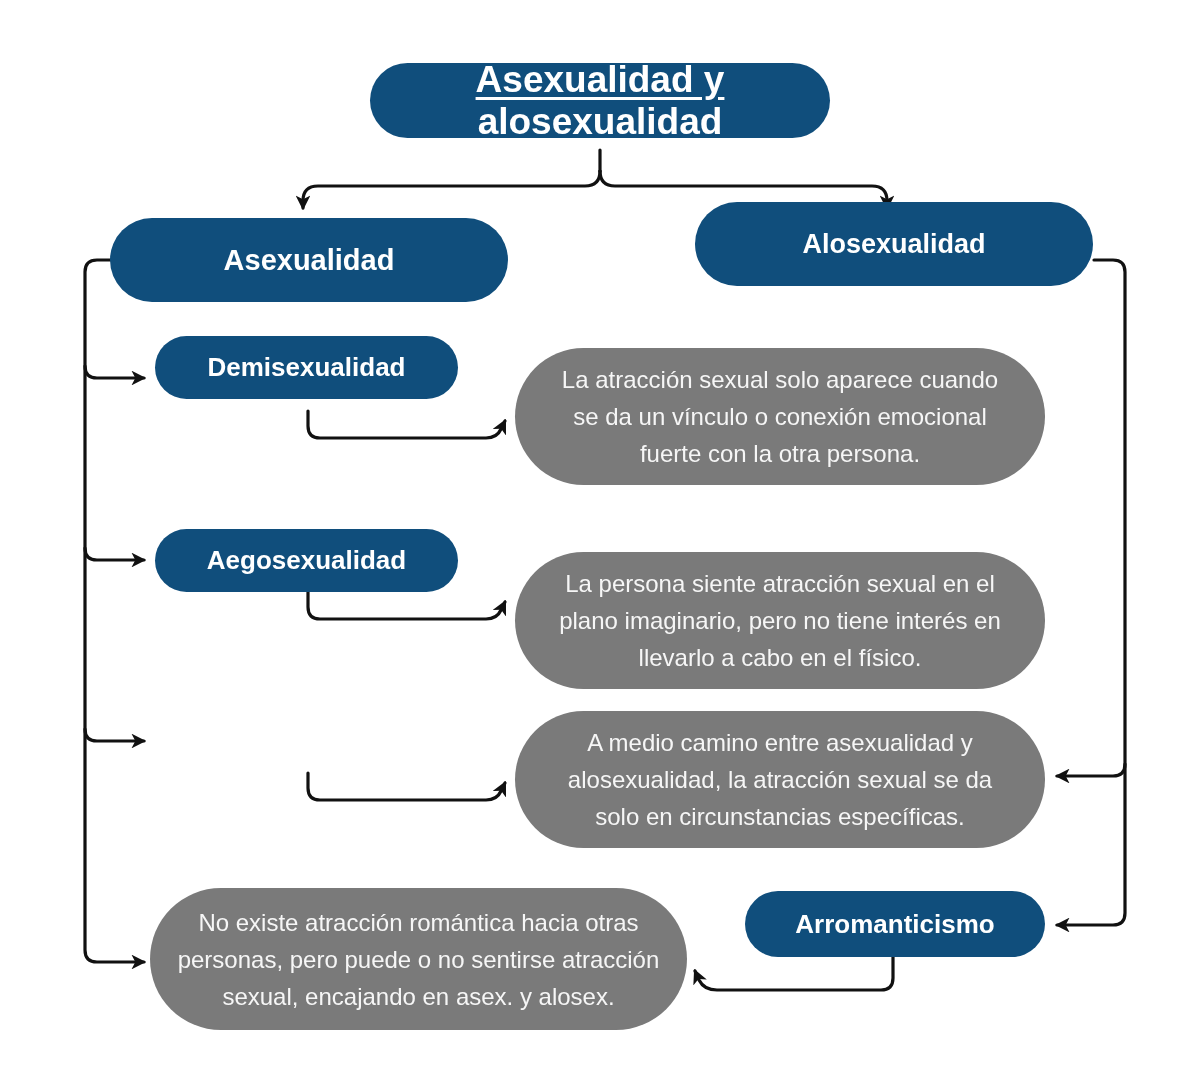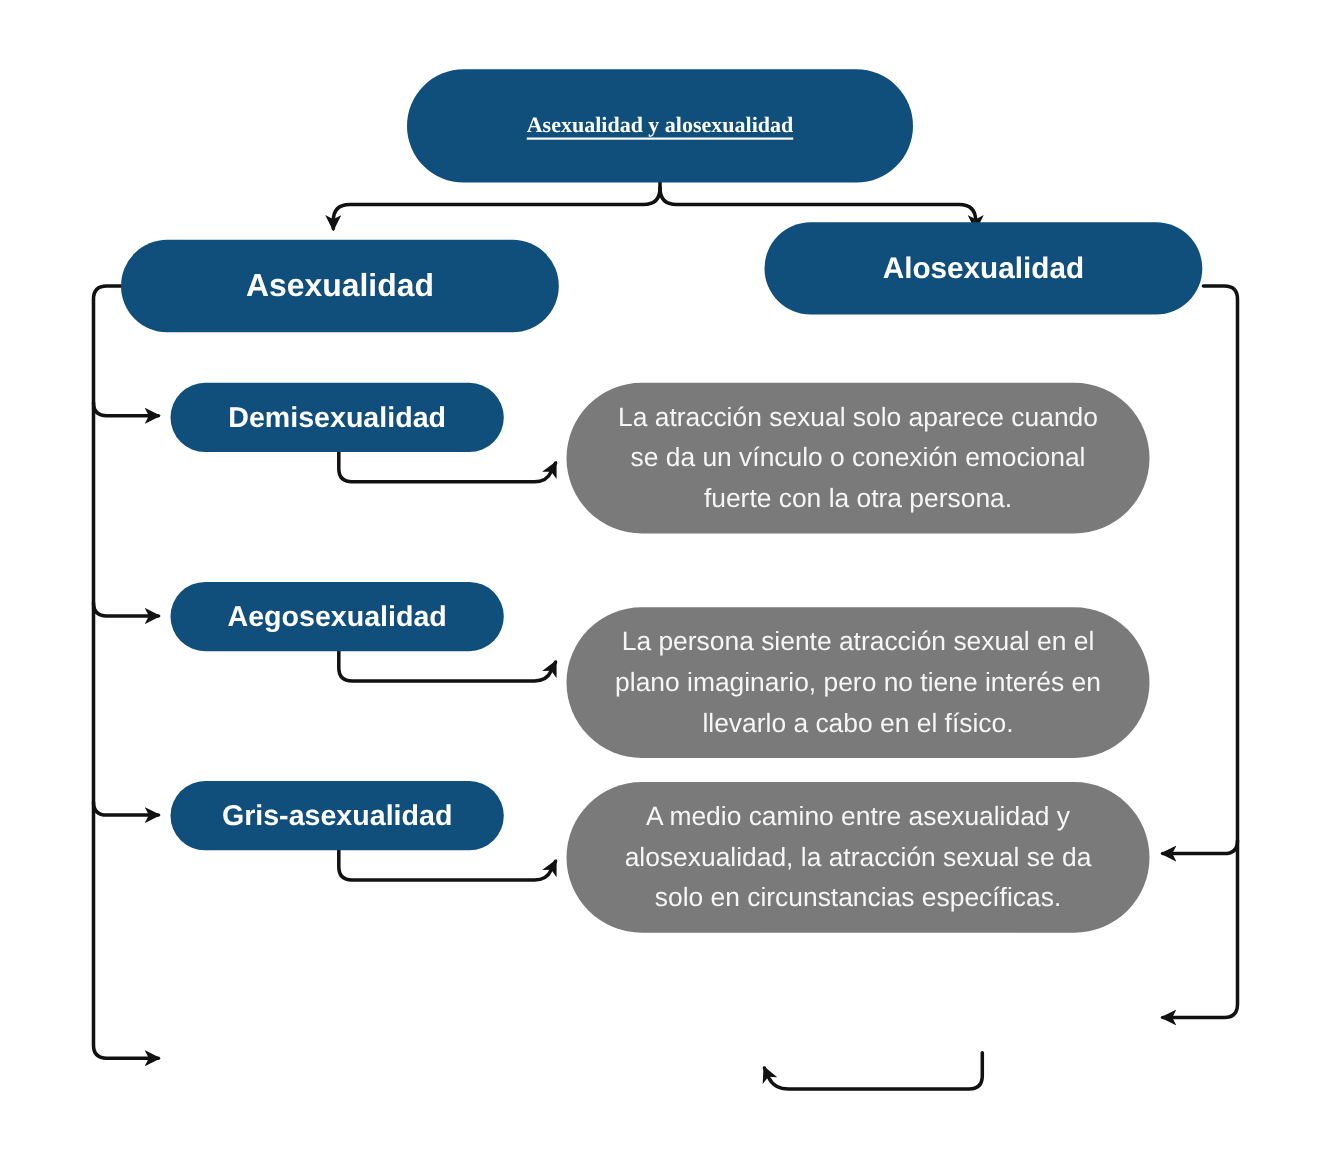--- a/index.html
+++ b/index.html
@@ -54,29 +54,28 @@
   .desc{
     background:var(--node-gray);
     color:var(--desc-text);
     font-weight:400;
     font-size:24px;
     line-height:37px;
     border-radius:70px;
     padding:0 34px;
   }
   .title-node{
-    left:370px;top:63px;width:460px;height:103px;
-    font-size:20px;
-    font-family:Liberation Serif, serif;
+    left:370px;top:63px;width:460px;height:75px;
+    font-size:37px;
   }
   .title-node .title-text{ text-decoration:underline; text-underline-offset:5px; }
   .asexualidad-node{ left:110px;top:218px;width:398px;height:84px;font-size:29px; }
   .alosexualidad-node{ left:695px;top:202px;width:398px;height:84px;font-size:27px; }
   .subpill{ left:155px;width:303px;height:63px;font-size:26px; }
-  .demisexualidad-node{ top:348px; }
+  .demisexualidad-node{ top:336px; }
   .aegosexualidad-node{ top:529px; }
   .gris-node{ top:710px; }
   .descbox{ left:515px;width:530px;height:137px; }
   .desc-1{ top:348px; }
   .desc-2{ top:552px; }
   .desc-3{ top:711px; }
   .desc-4{ left:150px;top:888px;width:537px;height:142px;border-radius:72px;padding:0 16px; }
   .arromanticismo-node{ left:745px;top:891px;width:300px;height:66px;font-size:26px; }
 </style>
 </head>
@@ -129,21 +128,24 @@
     <span>Aegosexualidad</span>
   </div>
 
   <div class="node desc descbox desc-1">
     <span>La atracción sexual solo aparece cuando se da un vínculo o conexión emocional fuerte con la otra persona.</span>
   </div>
   <div class="node desc descbox desc-2">
     <span>La persona siente atracción sexual en el plano imaginario, pero no tiene interés en llevarlo a cabo en el físico.</span>
   </div>
 
-  <div class="node pill subpill gris-node">
-    <span>Gris-asexualidad</span>
-  </div>
   <div class="node desc descbox desc-3">
     <span>A medio camino entre asexualidad y alosexualidad, la atracción sexual se da solo en circunstancias específicas.</span>
   </div>
 
+  <div class="node desc desc-4">
+    <span>No existe atracción romántica hacia otras personas, pero puede o no sentirse atracción sexual, encajando en asex. y alosex.</span>
+  </div>
+  <div class="node pill arromanticismo-node">
+    <span>Arromanticismo</span>
+  </div>
 
 </div>
 
 </body></html>

